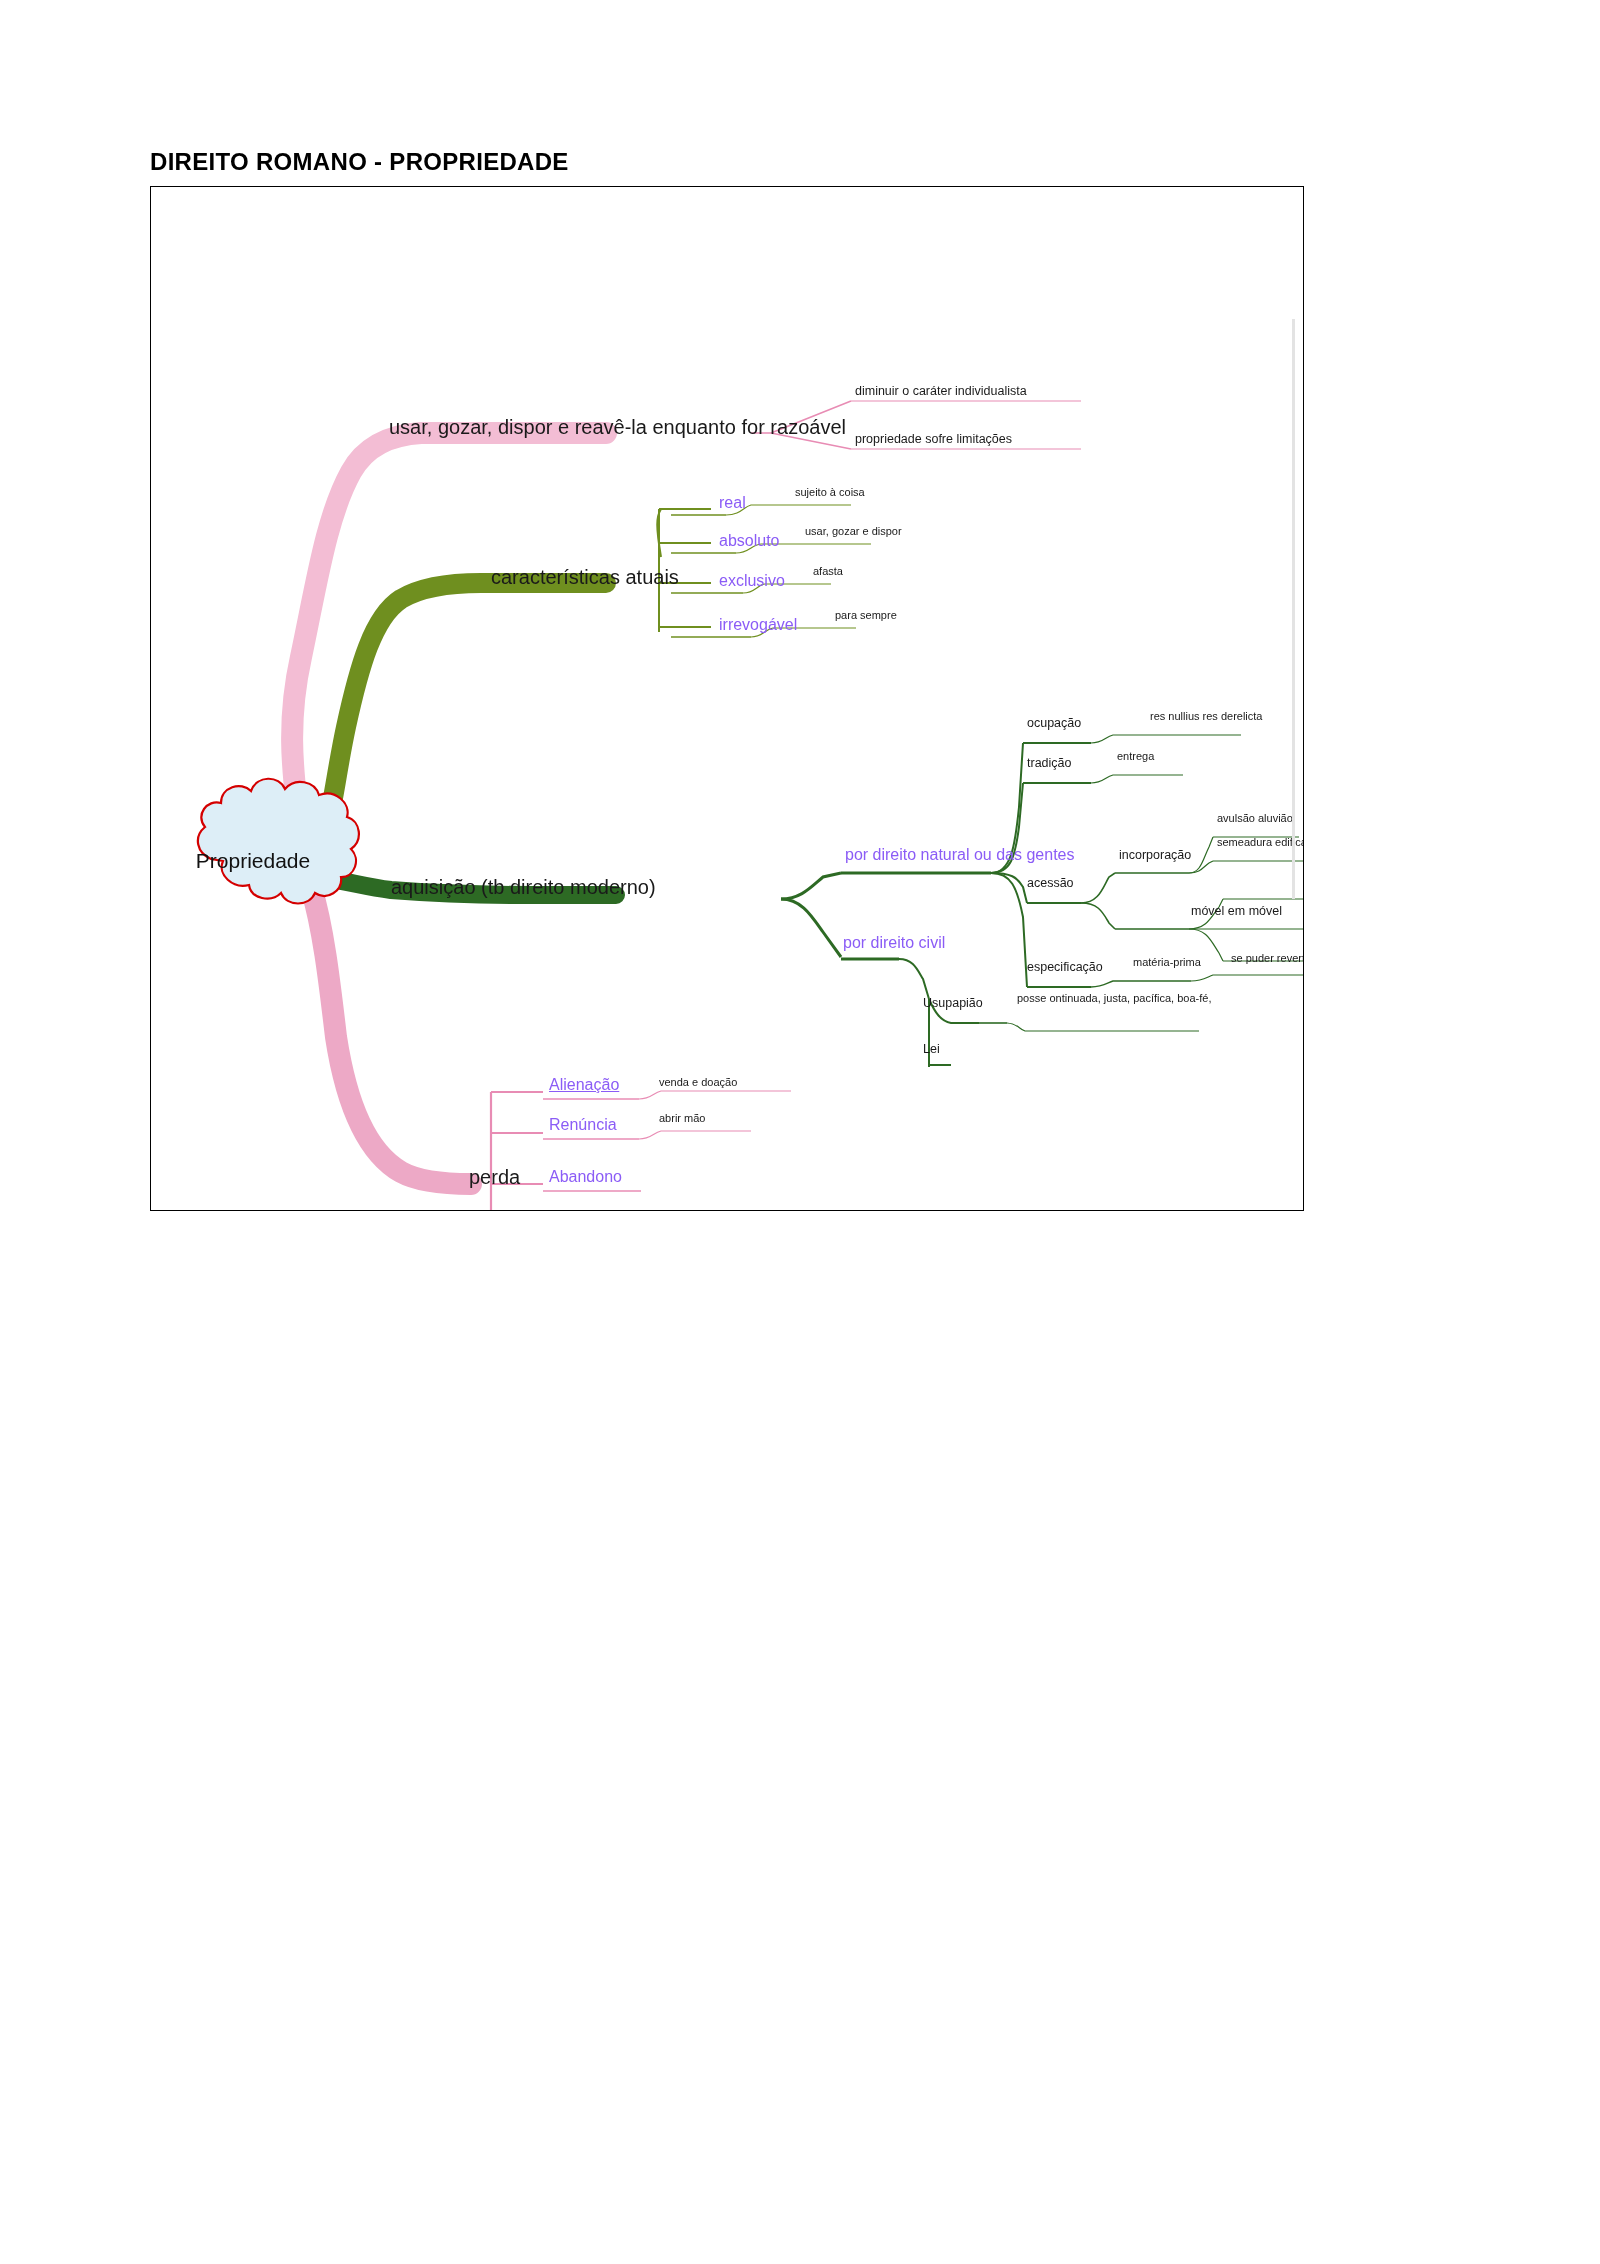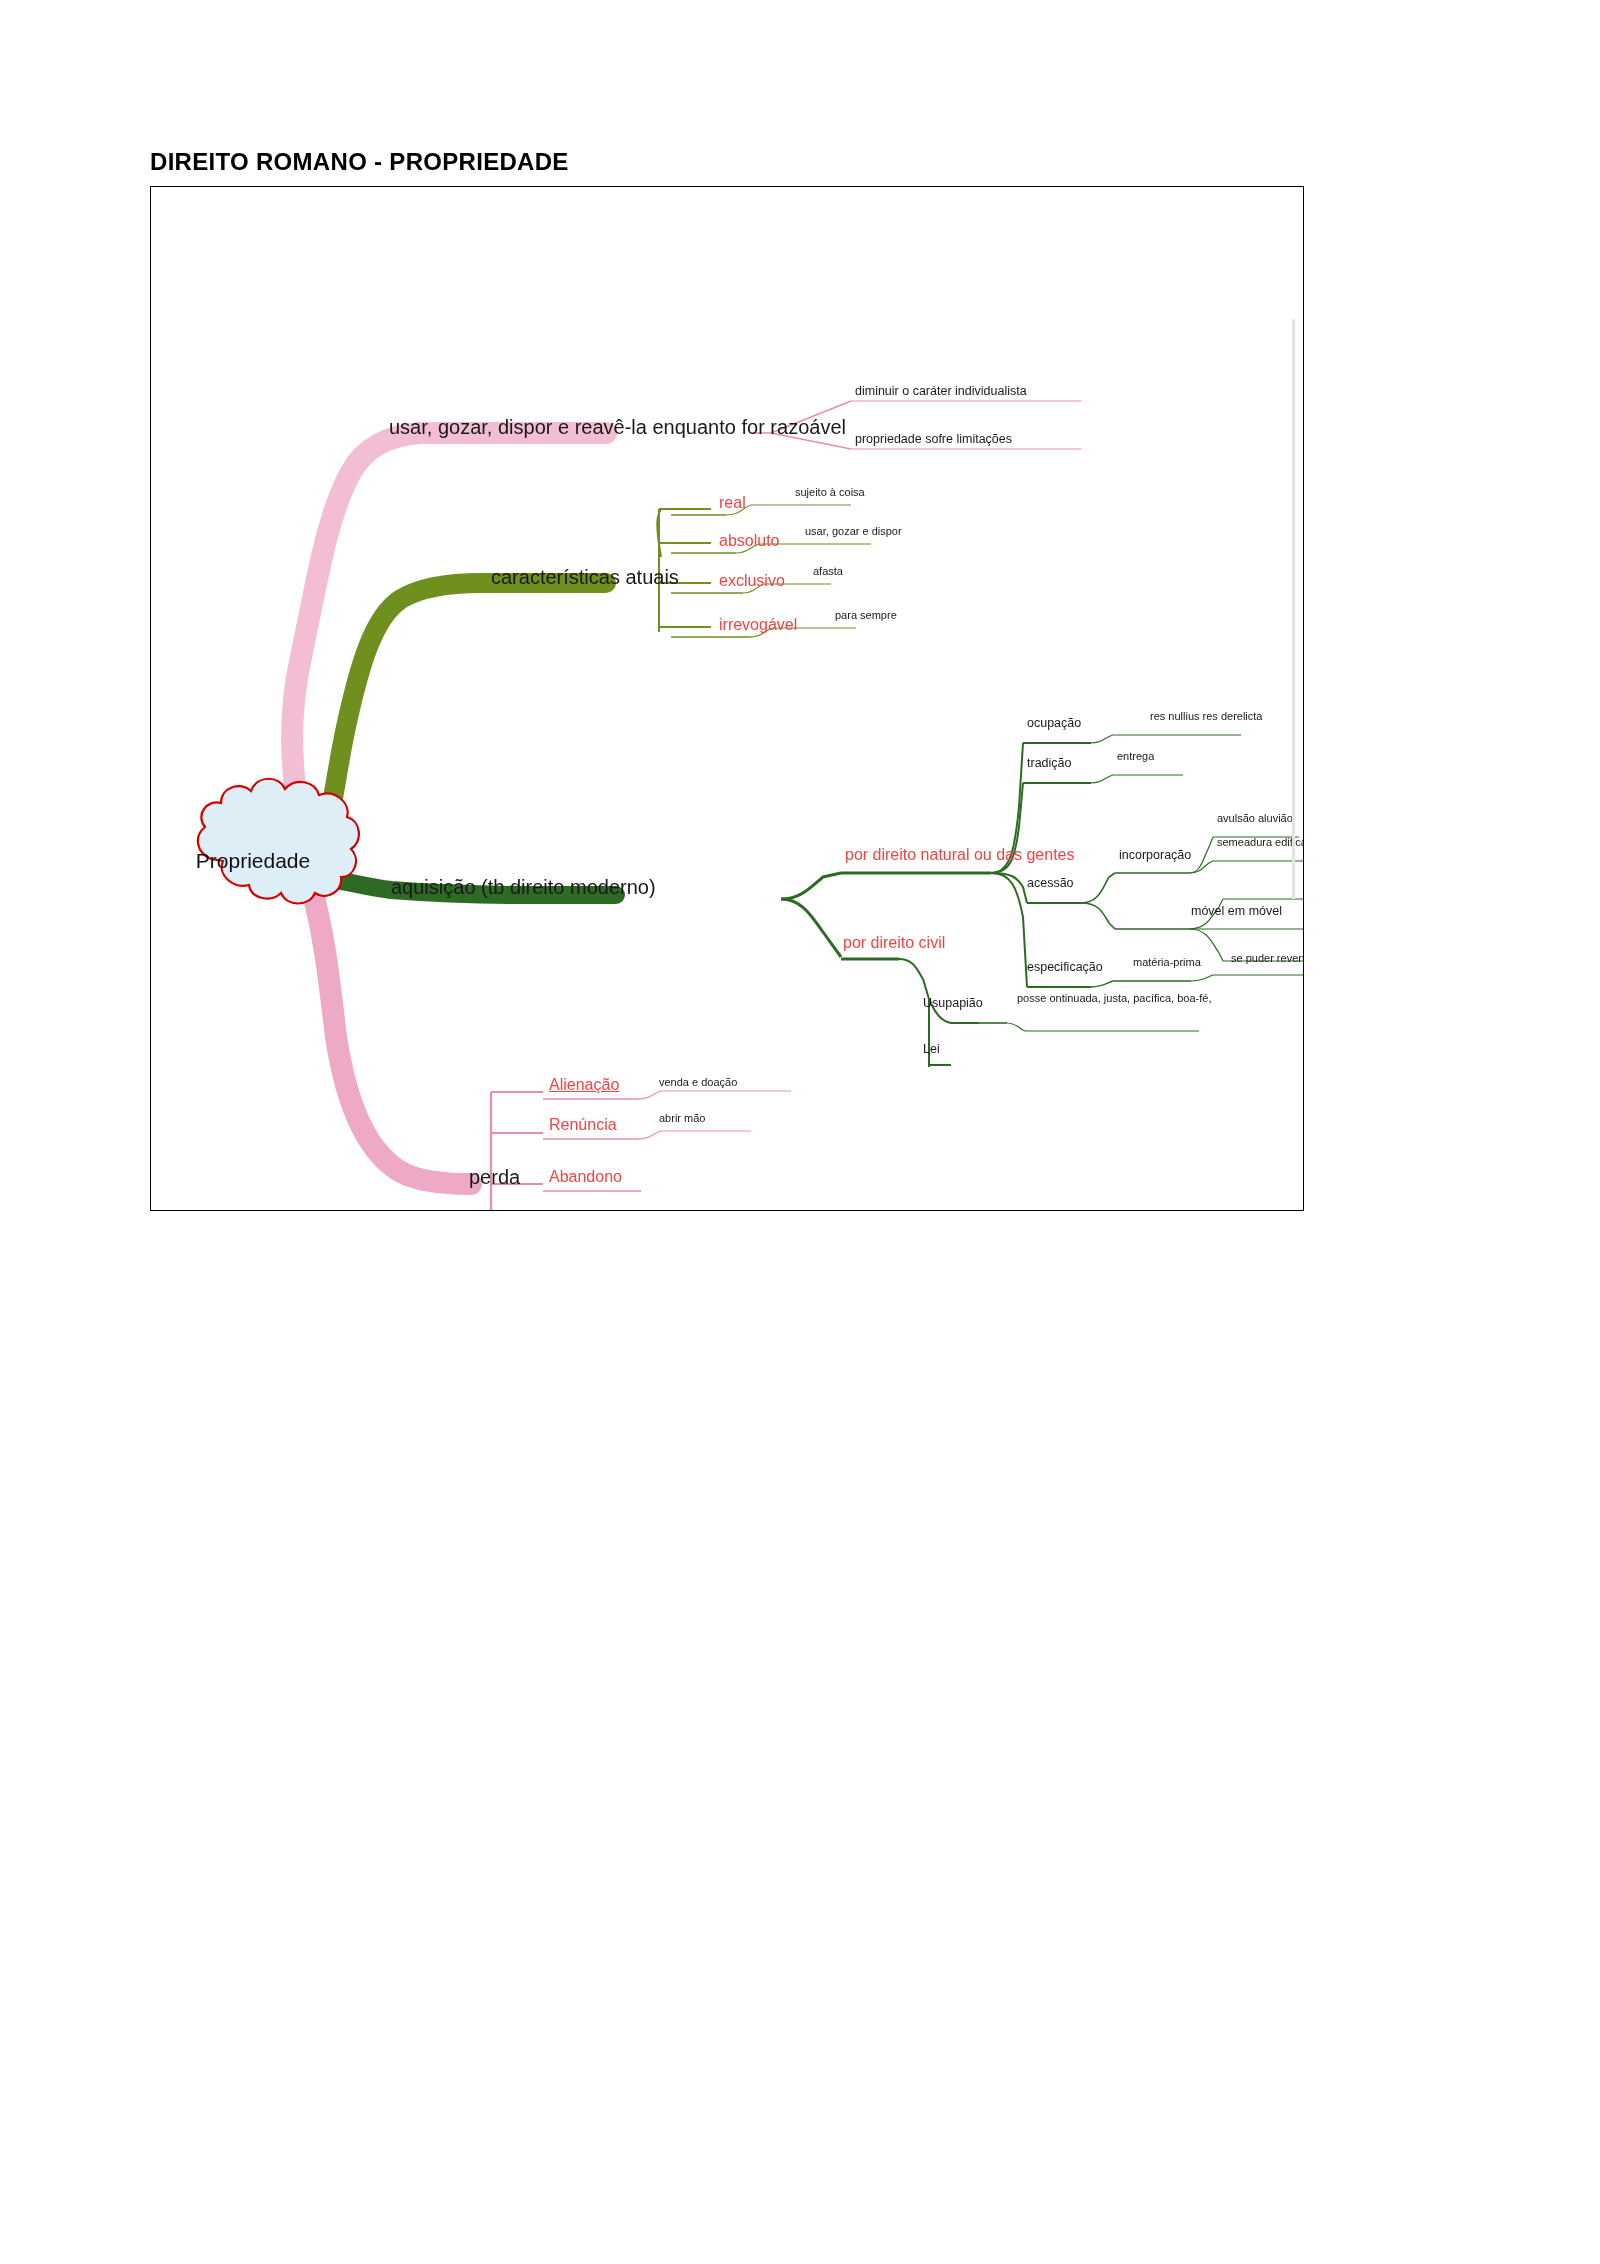--- a/index.html
+++ b/index.html
@@ -79,21 +79,21 @@
     font-size: 21px;
     color: #111;
     z-index: 3;
   }
   .lvl1 {
     font-size: 20px;
     color: #1a1a1a;
   }
   .lvl2 {
     font-size: 16px;
-    color: #ef4444;
+    color: #8b5cf6;
   }
   .lvl3 {
     font-size: 12.5px;
     color: #1a1a1a;
   }
   .lvl4 {
     font-size: 11px;
     color: #1a1a1a;
   }
   .vscroll {

